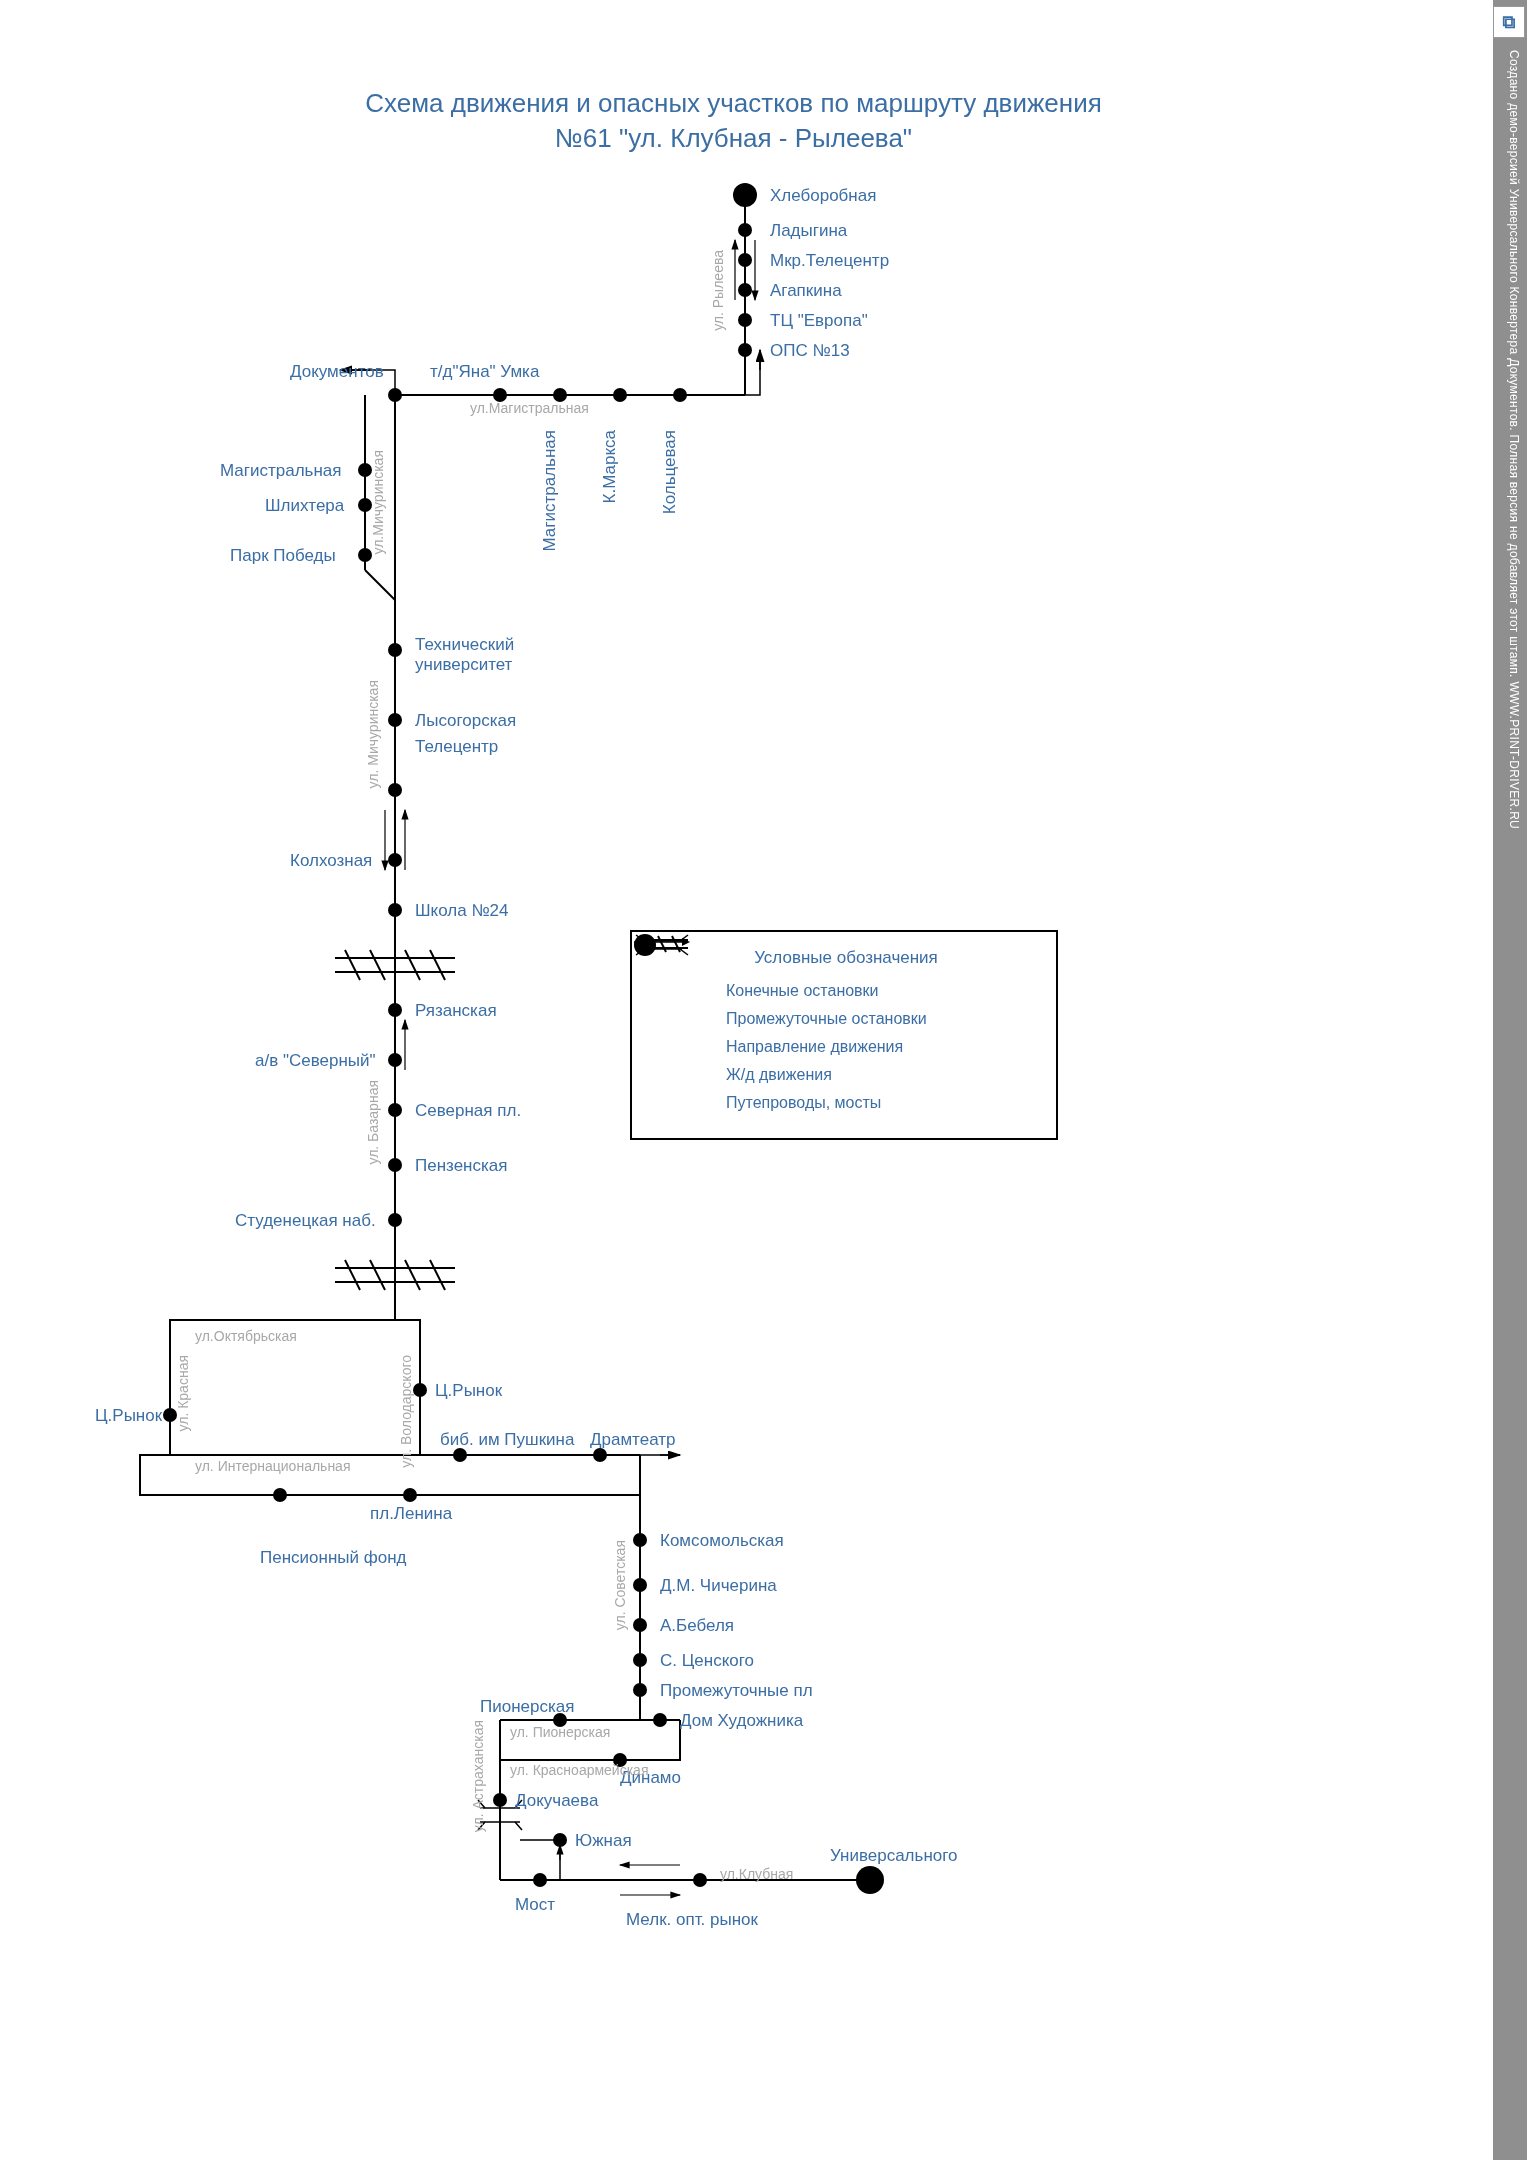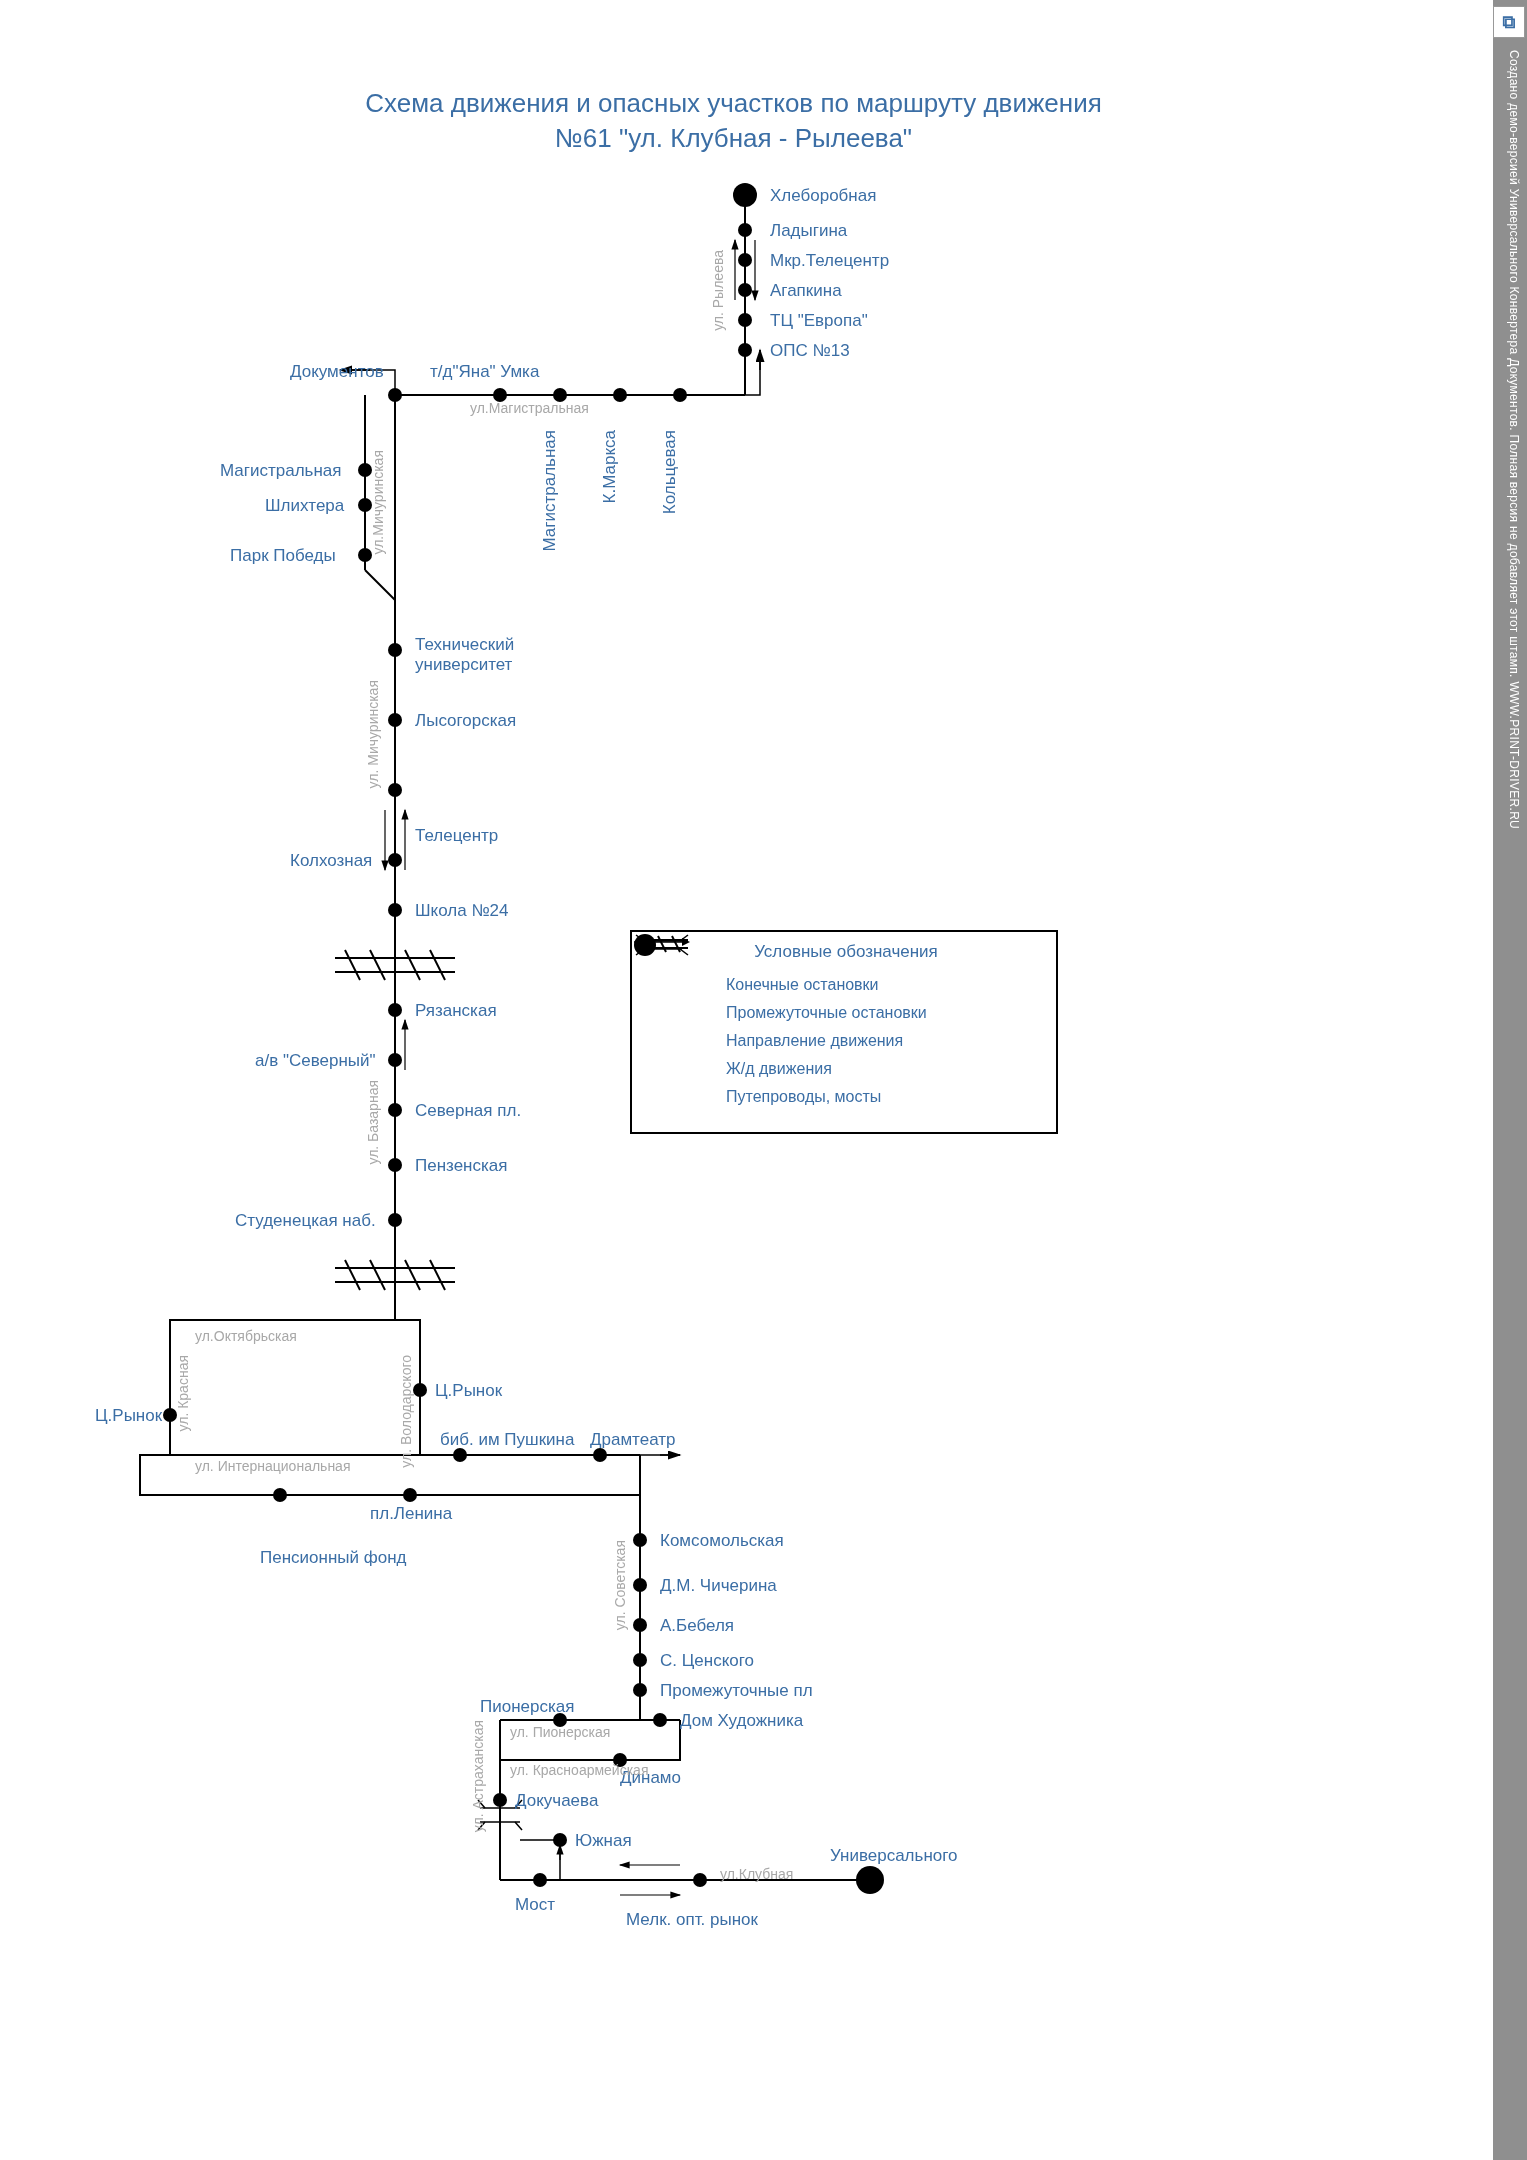--- a/index.html
+++ b/index.html
@@ -5,21 +5,21 @@
   html,body{margin:0;padding:0;background:#fff;font-family:Arial,Helvetica,sans-serif}
   .page{position:relative;width:1527px;height:2160px;background:#fff}
   .title{position:absolute;left:0;right:60px;text-align:center;color:#3b6ea5;font-size:26px;line-height:1.35}
   .title .l1{display:block}
   .title .l2{display:block}
   .stop-label{position:absolute;color:#3b6ea5;font-size:17px;white-space:nowrap}
   .stop-label.multi{white-space:normal;width:140px}
   .street{position:absolute;color:#a8a8a8;font-size:14px;white-space:nowrap}
   .vstreet{position:absolute;color:#a8a8a8;font-size:14px;writing-mode:vertical-rl;transform:rotate(180deg);white-space:nowrap}
   .vblue{position:absolute;color:#3b6ea5;font-size:17px;writing-mode:vertical-rl;transform:rotate(180deg);white-space:nowrap}
-  .legend-box{position:absolute;border:2px solid #000;padding:10px 20px 16px 24px;width:380px}
+  .legend-box{position:absolute;border:2px solid #000;padding:16px 20px 16px 24px;width:380px}
   .legend-title{color:#3b6ea5;font-size:17px;text-align:center;margin-bottom:14px}
   .legend-row{display:flex;align-items:center;margin:10px 0;color:#3b6ea5;font-size:16px}
   .legend-row .sym{width:70px;display:flex;justify-content:center;align-items:center}
   .watermark-bar{position:absolute;right:0;top:0;width:34px;height:2160px;background:#8f8f8f}
   .watermark-txt{position:absolute;right:6px;top:50px;writing-mode:vertical-rl;color:#fff;font-size:12px;letter-spacing:.3px}
   .watermark-logo{position:absolute;right:2px;top:6px;width:30px;height:30px;background:#fff;border:1px solid #999;display:flex;align-items:center;justify-content:center;color:#3b6ea5;font-weight:bold;font-size:18px}
   svg{position:absolute;left:0;top:0}
 </style>
 </head>
 <body>
@@ -182,21 +182,21 @@
 
   <div class="stop-label" style="left:290px;top:362px">Документов</div>
   <div class="stop-label" style="left:430px;top:362px">т/д"Яна" Умка</div>
 
   <div class="stop-label" style="left:220px;top:461px">Магистральная</div>
   <div class="stop-label" style="left:265px;top:496px">Шлихтера</div>
   <div class="stop-label" style="left:230px;top:546px">Парк Победы</div>
 
   <div class="stop-label multi" style="left:415px;top:635px">Технический университет</div>
   <div class="stop-label" style="left:415px;top:711px">Лысогорская</div>
-  <div class="stop-label" style="left:415px;top:826px">Телецентр</div>
+  <div class="stop-label" style="left:415px;top:737px">Телецентр</div>
   <div class="stop-label" style="left:290px;top:851px">Колхозная</div>
   <div class="stop-label" style="left:415px;top:901px">Школа №24</div>
   <div class="stop-label" style="left:415px;top:1001px">Рязанская</div>
   <div class="stop-label" style="left:255px;top:1051px">а/в "Северный"</div>
   <div class="stop-label" style="left:415px;top:1101px">Северная пл.</div>
   <div class="stop-label" style="left:415px;top:1156px">Пензенская</div>
   <div class="stop-label" style="left:235px;top:1211px">Студенецкая наб.</div>
 
   <div class="stop-label" style="left:95px;top:1406px">Ц.Рынок</div>
   <div class="stop-label" style="left:435px;top:1381px">Ц.Рынок</div>

